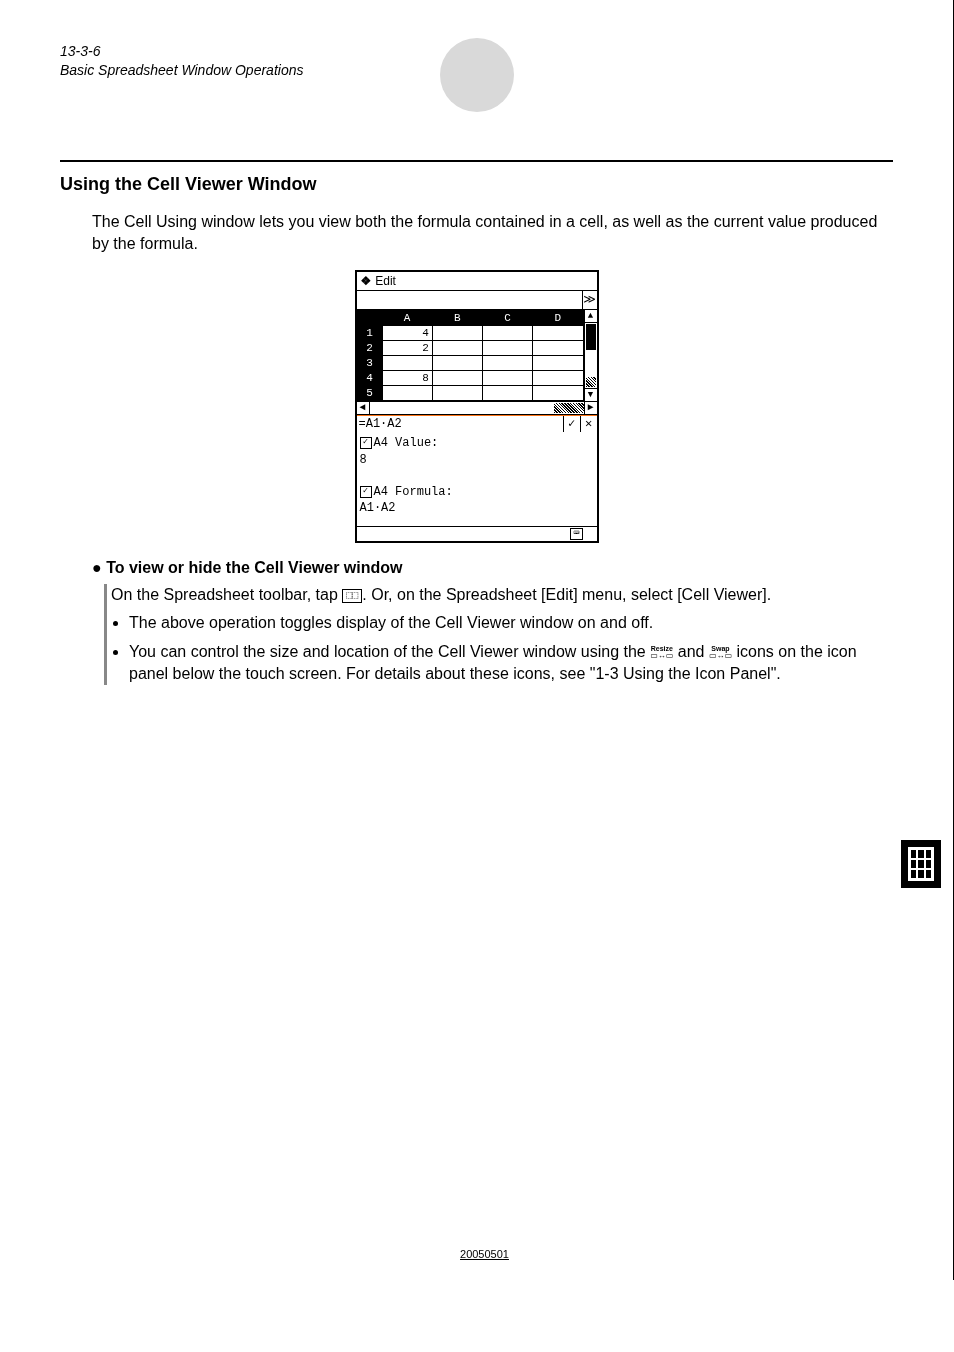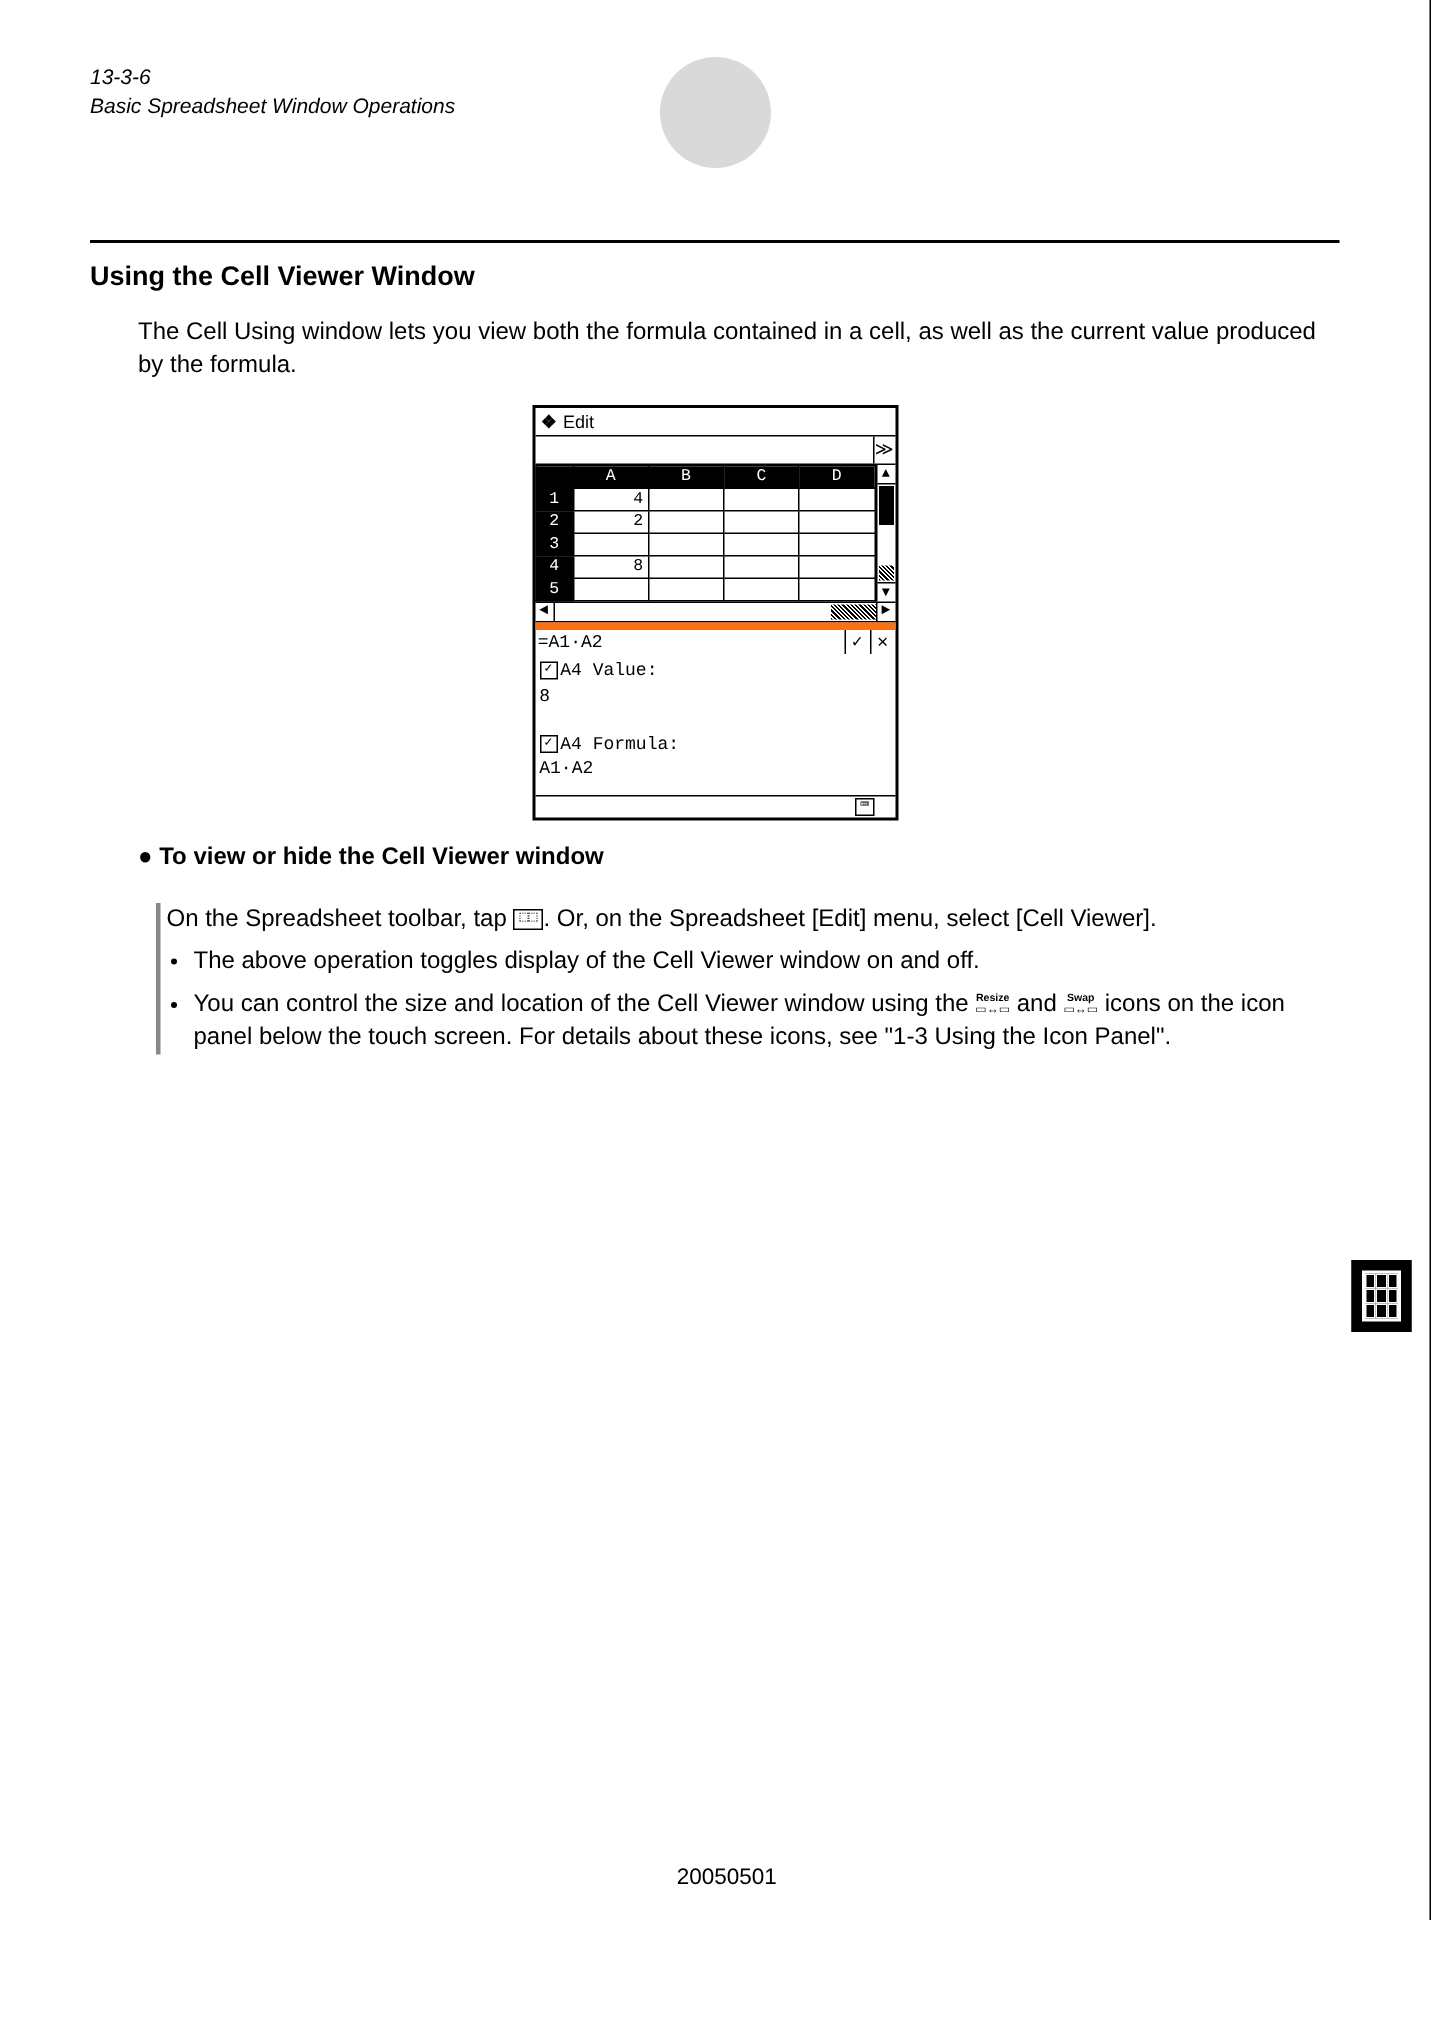--- a/index.html
+++ b/index.html
@@ -149,21 +149,21 @@
   .ss-hscroll .thumb {
     position: absolute;
     right: 0;
     top: 1px;
     height: 10px;
     width: 30px;
     background: repeating-linear-gradient(45deg,#000,#000 1px,#fff 1px,#fff 2px);
   }
   .ss-formula-row {
     display: flex;
-    border-top: 5px solid #f97316;
+    border-top: 1px solid #f97316;
     height: 16px;
     align-items: center;
   }
   .ss-formula-row .ftxt {
     flex: 1;
     padding-left: 2px;
     font-size: 12px;
   }
   .ss-formula-row .fbtn {
     width: 16px;
@@ -192,21 +192,21 @@
     right: 14px;
     top: 1px;
     font-size: 10px;
     border: 1px solid #000;
     padding: 0 2px;
     line-height: 10px;
   }
   .sub-head {
     font-weight: bold;
     font-size: 16px;
-    margin: 14px 0 20px 0;
+    margin: 14px 0 6px 0;
   }
   .proc-block {
     border-left: 3px solid #888;
     padding-left: 4px;
     margin-left: 12px;
     font-size: 16px;
     line-height: 1.38;
   }
   .proc-block p {
     margin: 6px 0;
@@ -238,21 +238,22 @@
     display:block;
     font-size:7px;
     font-weight:bold;
   }
   .footer-num {
     position: absolute;
     bottom: 20px;
     left: 16px;
     right: 0;
     text-align: center;
-    font-size: 15px;
+    font-size: 11px;
+    text-decoration: underline;
   }
   .side-icon {
     position: absolute;
     right: 12px;
     top: 840px;
     width: 38px;
     height: 46px;
     background: #000;
     border: 1px solid #000;
   }

